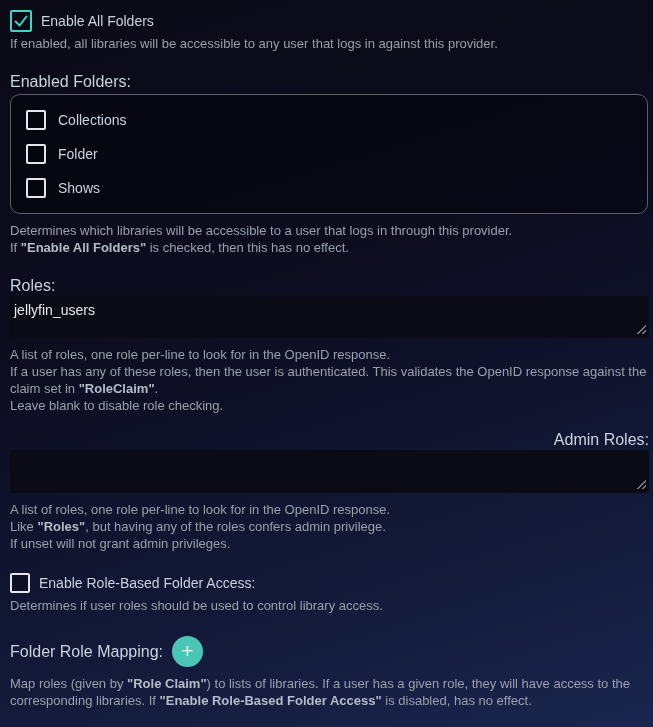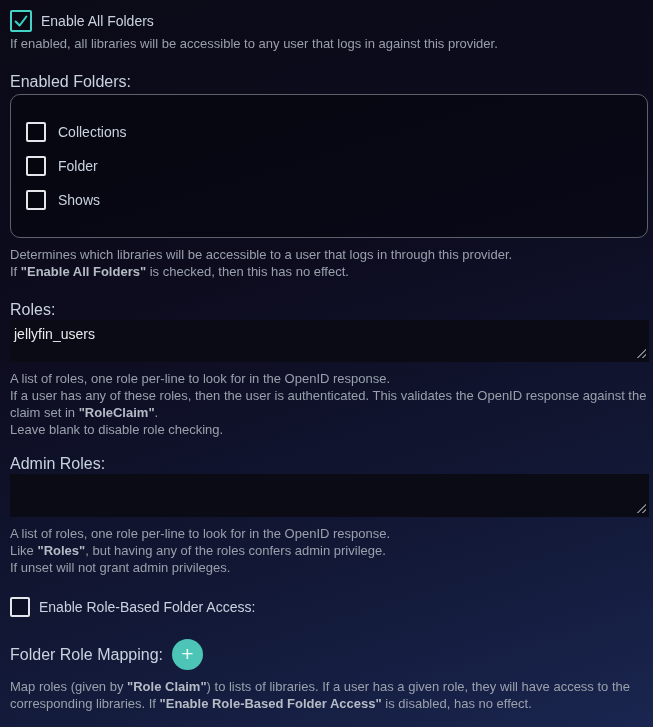--- a/index.html
+++ b/index.html
@@ -43,21 +43,21 @@
   .field-label {
     font-size: 16px; line-height: 17px; color: var(--label, #c9d3df);
     display: block;
   }
 
   .folders-box {
     margin-top: 4px; margin-right: 1px;
     border: 1px solid var(--box_border, #5c616b);
     border-radius: 10px;
     background: rgba(2,3,8,0.45);
-    padding: 27px 15px;
+    padding: 15px 15px;
   }
   .folder-row + .folder-row { margin-top: 14px; }
   .folder-row .cb-label { margin-left: 12px; }
 
   .ta-wrap { position: relative; margin-top: 2px; margin-right: 0; }
   textarea {
     display: block; width: 100%; border: none; outline: none;
     background: var(--textarea_bg, #0a0b14);
     color: #e8eaee; font-size: 14px; line-height: 17px;
     font-family: "Liberation Sans", "DejaVu Sans", sans-serif;
@@ -67,21 +67,21 @@
   #admin-roles-textarea { height: 43px; }
   .grip {
     position: absolute; right: 3px; bottom: 4px; width: 11px; height: 11px;
     background: repeating-linear-gradient(135deg, transparent 0 2px, #8d939c 2px 3.4px);
     clip-path: polygon(100% 0, 100% 100%, 0 100%);
     opacity: 0.85; pointer-events: none;
   }
 
   .gap-sm { margin-top: 8px; }
   .section-label { margin-top: 21px; }
-  .section-label-2 { margin-top: 17px; }
+  .section-label-2 { margin-top: 17px; text-align: right; }
   .cb-section { margin-top: 21px; }
   .mapping-row { margin-top: 22px; }
   .mapping-row .field-label { display: inline-block; }
   .fab {
     width: 31px; height: 31px; border-radius: 50%;
     border: none; margin-left: 9px;
     background: var(--accent, #4cc5b7);
     color: #eafdfa; font-size: 21px; font-weight: 400;
     display: inline-flex; align-items: center; justify-content: center;
     cursor: pointer; line-height: 1;
@@ -159,20 +159,23 @@
       <div class="help-line">Like <strong>"Roles"</strong>, but having any of the roles confers admin privilege.</div>
       <div class="help-line">If unset will not grant admin privileges.</div>
     </div>
 
   <div class="row cb-section">
     <span class="checkbox">
       
     </span>
     <span class="cb-label">Enable Role-Based Folder Access:</span>
   </div>
+  <div class="help help-after-cb">
+      <div class="help-line">Determines if user roles should be used to control library access.</div>
+    </div>
 
   <div class="row mapping-row">
     <span class="field-label">Folder Role Mapping:</span>
     <button class="fab" type="button">
       <span>+</span>
     </button>
   </div>
   <div class="help mapping-help">
       <div class="help-line">Map roles (given by <strong>"Role Claim"</strong>) to lists of libraries. If a user has a given role, they will have access to the</div>
       <div class="help-line">corresponding libraries. If <strong>"Enable Role-Based Folder Access"</strong> is disabled, has no effect.</div>

